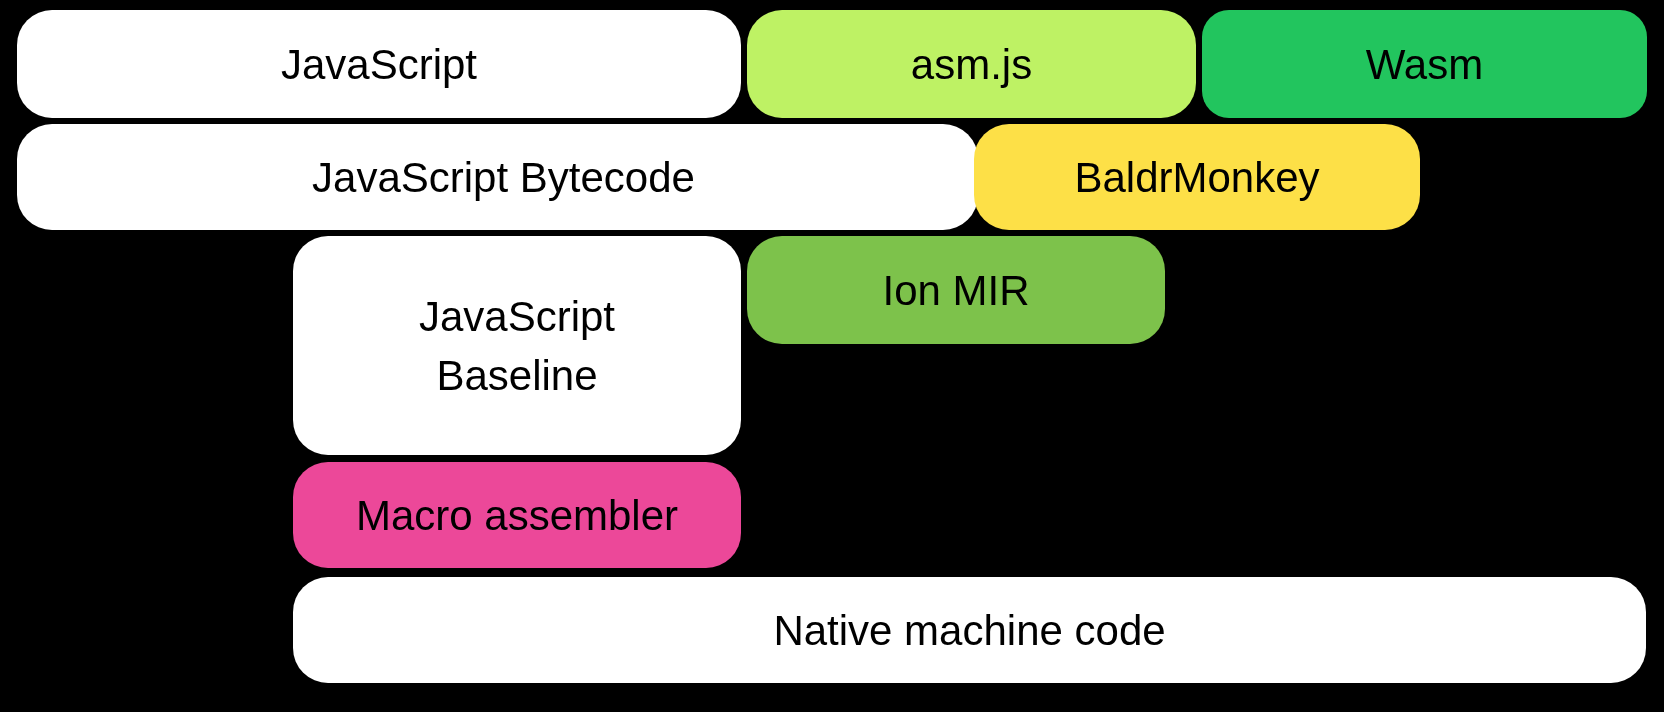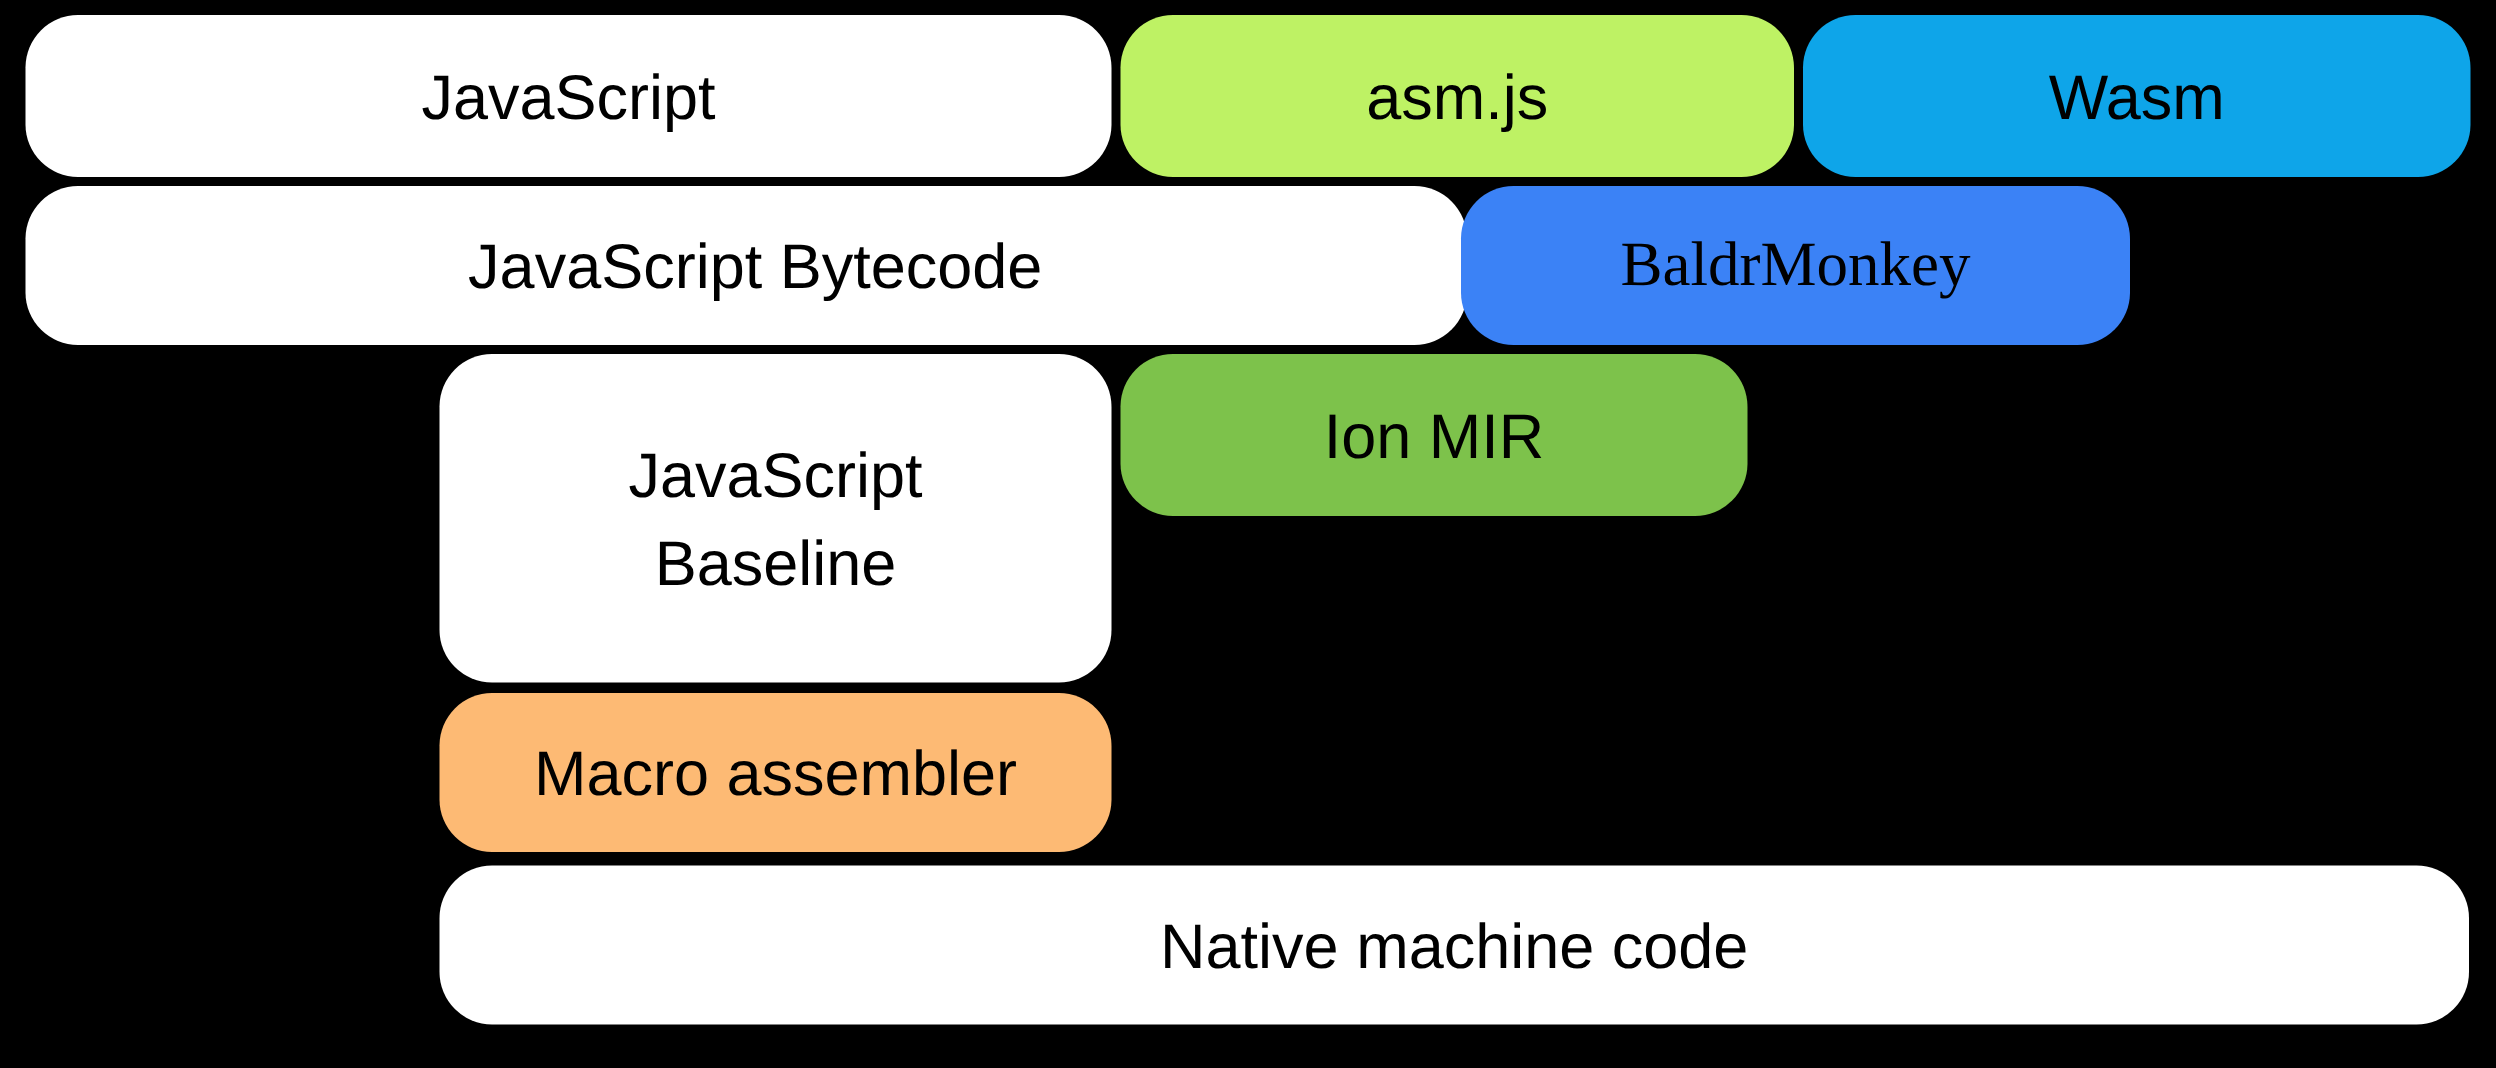--- a/index.html
+++ b/index.html
@@ -44,43 +44,43 @@
 <div id="canvas" style="background: rgb(0, 0, 0);">
 
   <div class="box" id="box-javascript" style="background-color: rgb(255, 255, 255);">
     <span class="label">JavaScript</span>
   </div>
 
   <div class="box" id="box-asmjs" style="background-color: #bef264;">
     <span class="label">asm.js</span>
   </div>
 
-  <div class="box" id="box-wasm" style="background-color: #0ea5e9;">
+  <div class="box" id="box-wasm" style="background-color: #22c55e; border-radius: 27px;">
     <span class="label">Wasm</span>
   </div>
 
   <div class="box" id="box-javascript-bytecode" style="background-color: rgb(255, 255, 255);">
     <span class="label">JavaScript Bytecode</span>
   </div>
 
-  <div class="box" id="box-baldrmonkey" style="background-color: #3b82f6; font-family: Liberation Serif, serif;">
+  <div class="box" id="box-baldrmonkey" style="background-color: #fde047;">
     <span class="label">BaldrMonkey</span>
   </div>
 
 
   <div class="box" id="box-javascript-baseline" style="background-color: rgb(255, 255, 255);">
     <span class="label">JavaScript
 Baseline</span>
   </div>
 
   <div class="box" id="box-ion-mir" style="background-color: rgb(125, 194, 75);">
     <span class="label">Ion MIR</span>
   </div>
 
-  <div class="box" id="box-macro-assembler" style="background-color: #fdba74; align-items: center;">
+  <div class="box" id="box-macro-assembler" style="background-color: #ec4899; align-items: center;">
     <span class="label">Macro assembler</span>
   </div>
 
 
   <div class="box" id="box-native-machine-code" style="background-color: rgb(255, 255, 255);">
     <span class="label">Native machine code</span>
   </div>
 
 </div>
 

